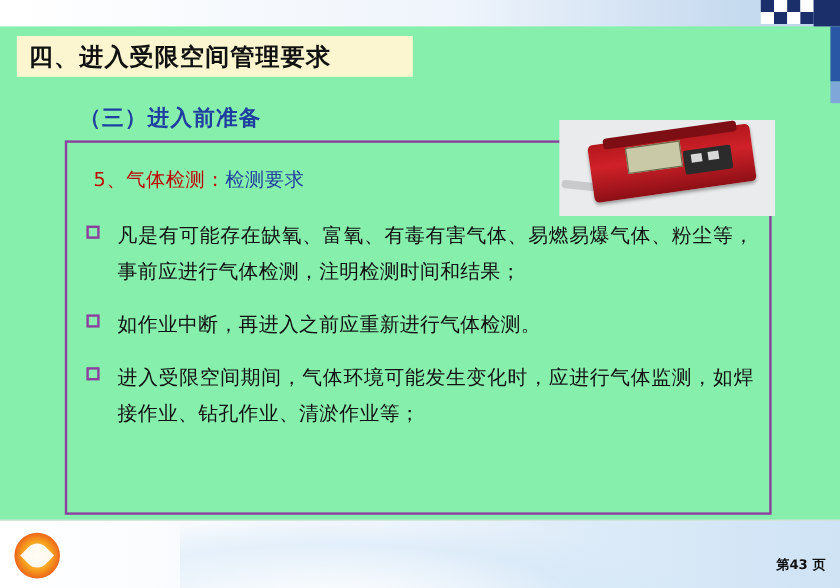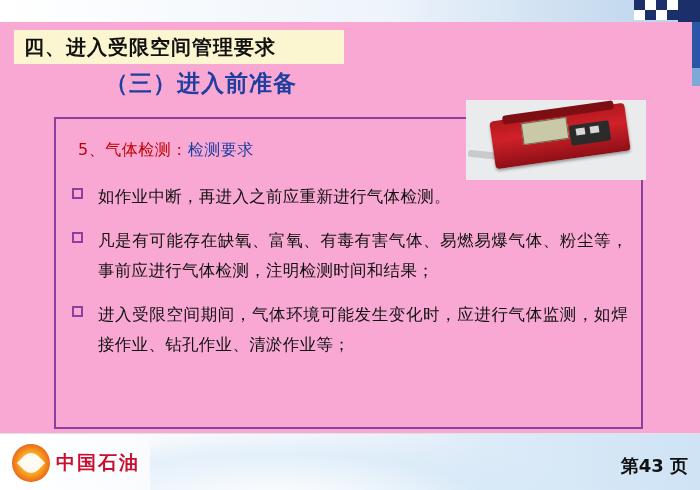--- a/index.html
+++ b/index.html
@@ -10,21 +10,21 @@
     width: 700px;
     height: 490px;
     font-family: "Liberation Sans", sans-serif;
     background: #ffffff;
     overflow: hidden;
   }
   .slide {
     position: relative;
     width: 700px;
     height: 490px;
-    background: #f9a8d4;
+    background: #86efac;
     overflow: hidden;
     text-decoration: underline;
   }
 
   
   .top-band {
     position: absolute;
     top: 0; left: 0;
     width: 700px; height: 22px;
     background: linear-gradient(90deg, #ffffff 0%, #eef4fb 55%, #cfe0f2 80%, #b9d3ea 100%);
@@ -72,27 +72,26 @@
     font-size: 20px;
     font-weight: bold;
     color: #111111;
     letter-spacing: 1px;
     padding-left: 10px;
     white-space: nowrap;
   }
 
   .subtitle {
     position: absolute;
-    left: 66px; top: 68px;
-    font-family: "DejaVu Sans", sans-serif;
-    font-size: 23px;
+    left: 66px; top: 86px;
+    font-family: "DejaVu Sans", sans-serif;
+    font-size: 18px;
     color: #1f3fa0;
     font-weight: bold;
     letter-spacing: 1px;
-    margin-left: 39px;
   }
 
   
   .frame {
     position: absolute;
     left: 54px; top: 117px;
     width: 589px; height: 312px;
     border: 2px solid #8d3fa0;
     background: transparent;
     box-sizing: border-box;
@@ -264,21 +263,21 @@
     right: 90px; bottom: 15px;
     font-family: "DejaVu Sans", sans-serif;
     font-size: 9.5px;
     color: #444444;
     white-space: nowrap;
   }
   .pagenum {
     position: absolute;
     right: 12px; bottom: 12px;
     font-family: "DejaVu Sans", sans-serif;
-    font-size: 18px;
+    font-size: 11px;
     font-weight: bold;
     color: #111111;
     white-space: nowrap;
   }
 </style>
 </head>
 <body>
 
 <div class="slide">
 
@@ -305,25 +304,25 @@
 
   <div class="frame"></div>
 
   <div class="heading">
     <span>5、气体检测</span><span>：</span><span class="hl-blue">检测要求</span>
   </div>
 
   <div class="bullets">
     <div class="bullet-row">
       <span class="bullet-mark"></span>
-      <span class="bullet-text">如作业中断，再进入之前应重新进行气体检测。</span>
+      <span class="bullet-text">凡是有可能存在缺氧、富氧、有毒有害气体、易燃易爆气体、粉尘等，事前应进行气体检测，注明检测时间和结果；</span>
     </div>
     <div class="bullet-row">
       <span class="bullet-mark"></span>
-      <span class="bullet-text">凡是有可能存在缺氧、富氧、有毒有害气体、易燃易爆气体、粉尘等，事前应进行气体检测，注明检测时间和结果；</span>
+      <span class="bullet-text">如作业中断，再进入之前应重新进行气体检测。</span>
     </div>
     <div class="bullet-row">
       <span class="bullet-mark"></span>
       <span class="bullet-text">进入受限空间期间，气体环境可能发生变化时，应进行气体监测，如焊接作业、钻孔作业、清淤作业等；</span>
     </div>
   </div>
 
   <div class="photo">
     <div class="photo-bg"></div>
     <div class="dev-cable"></div>
@@ -335,17 +334,16 @@
     <div class="dev-btn1"></div>
     <div class="dev-btn2"></div>
   </div>
 
   <div class="footer">
     <div class="footer-wave"></div>
     <div class="logo-mark">
       <div class="logo-sun"></div>
       <div class="logo-petal"></div>
     </div>
-    <div class="logo-text">中国石油</div>
     <div class="pagenum">第43 页</div>
   </div>
 
 </div>
 
 </body></html>

